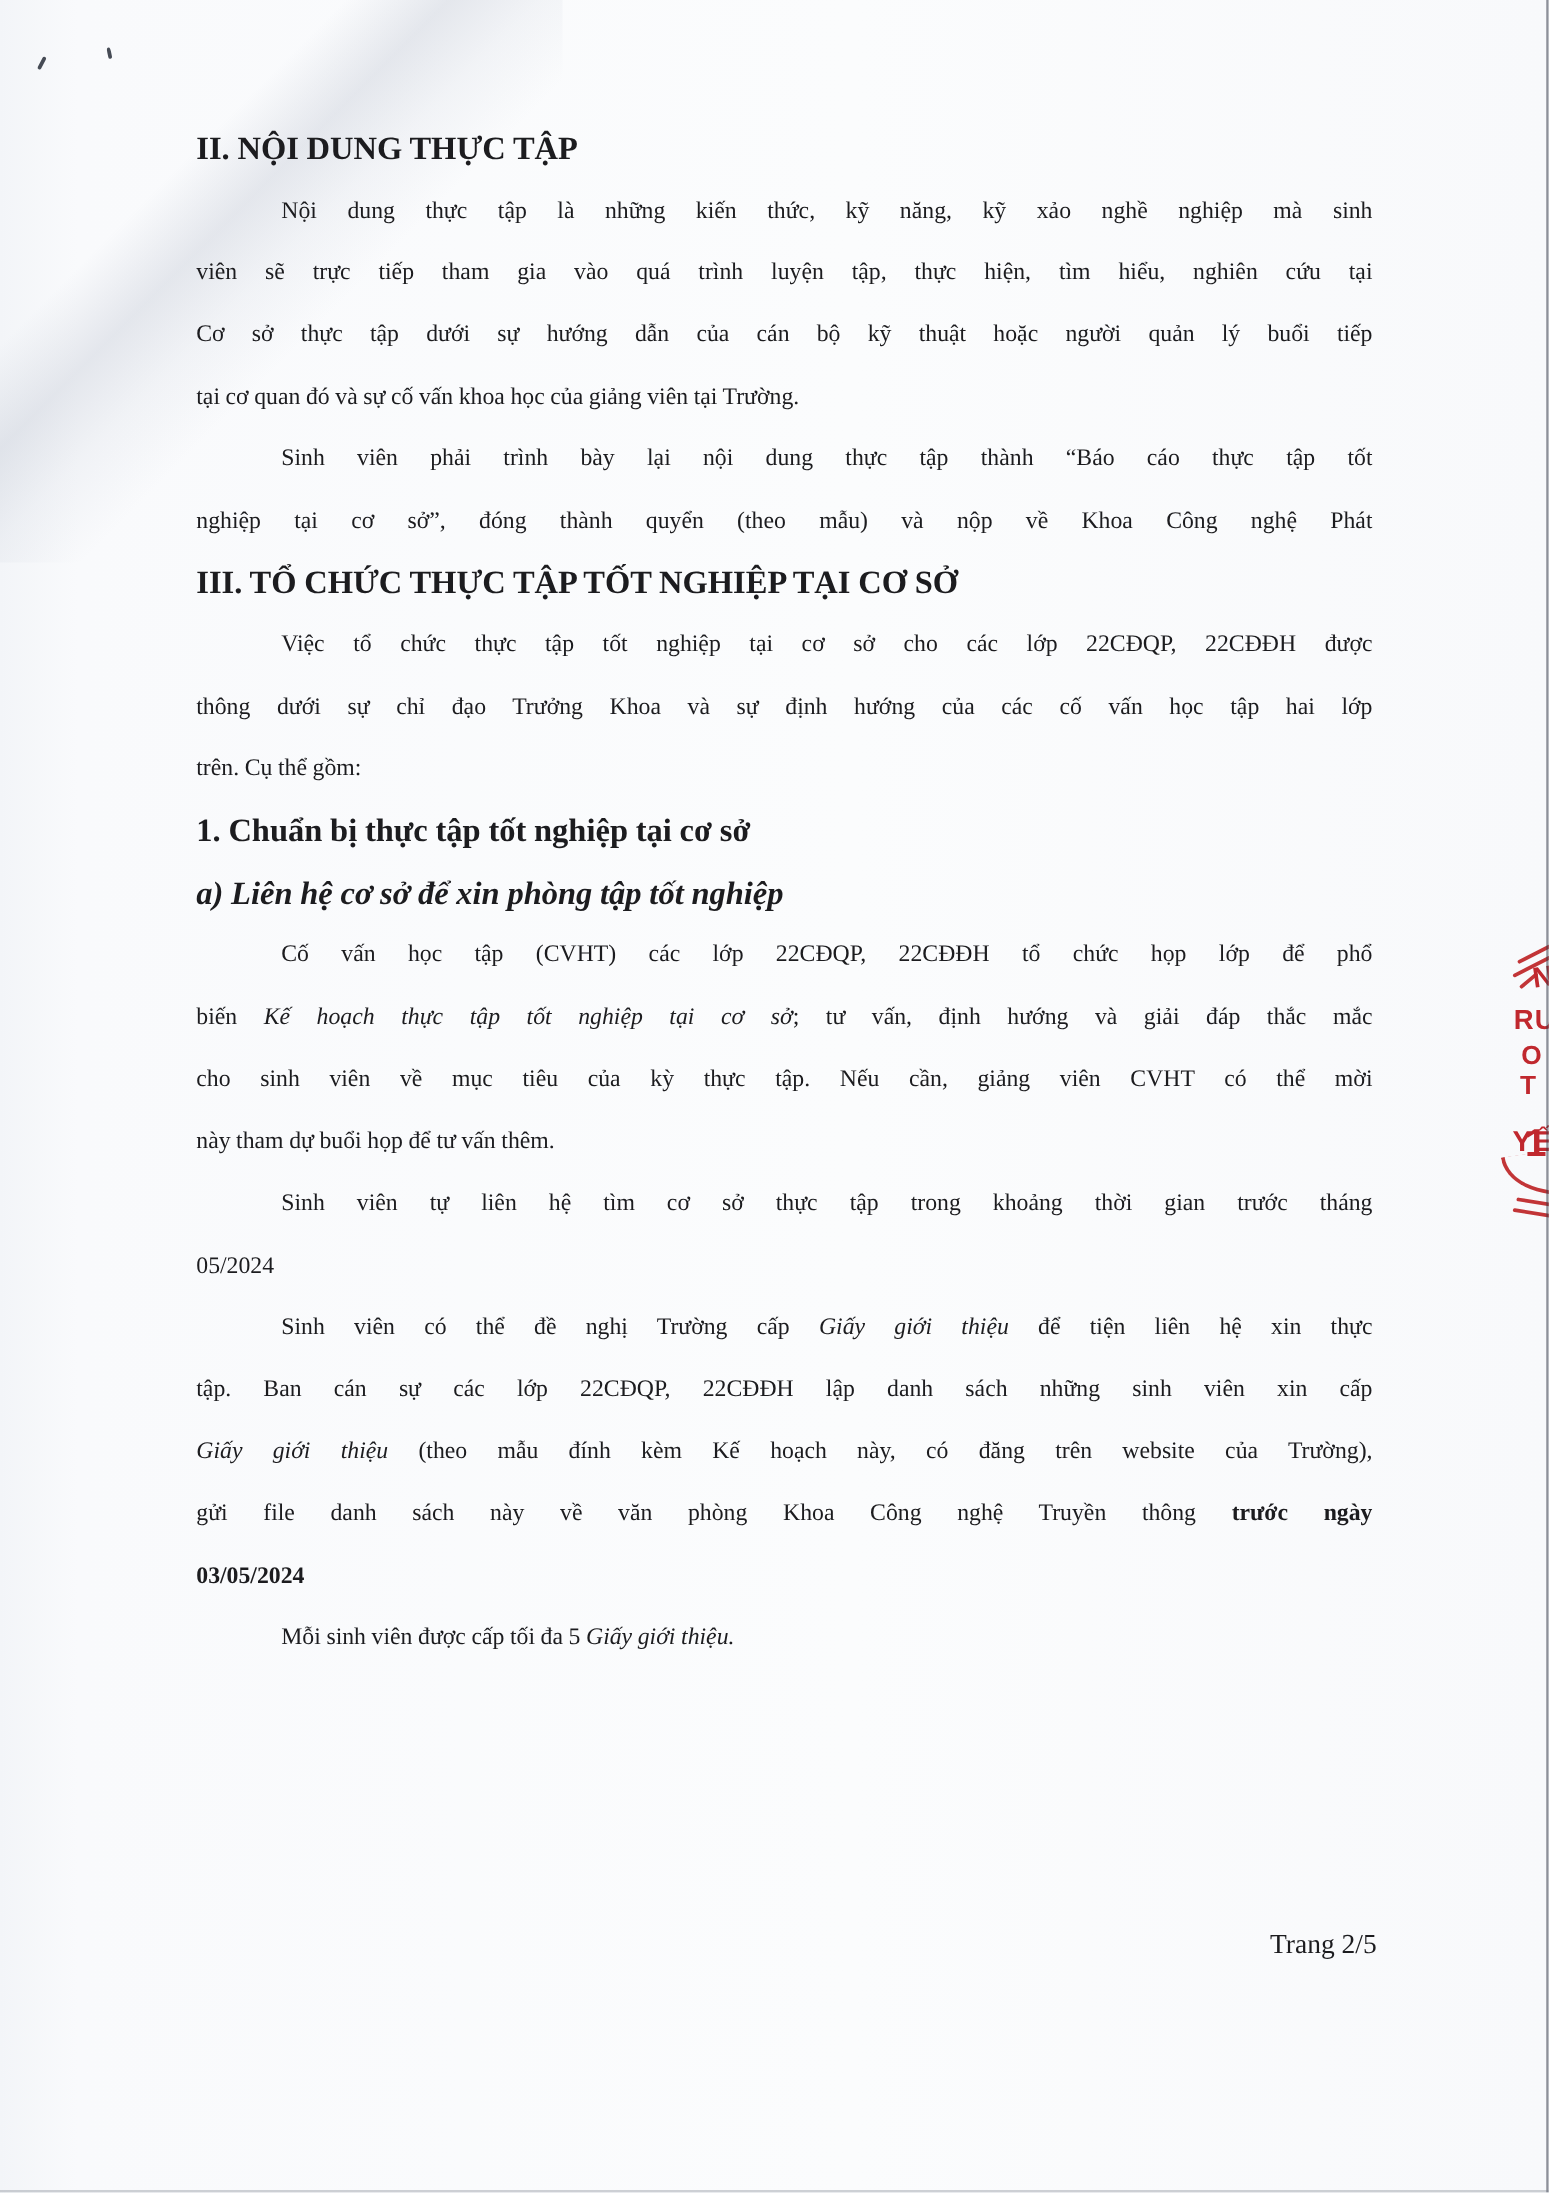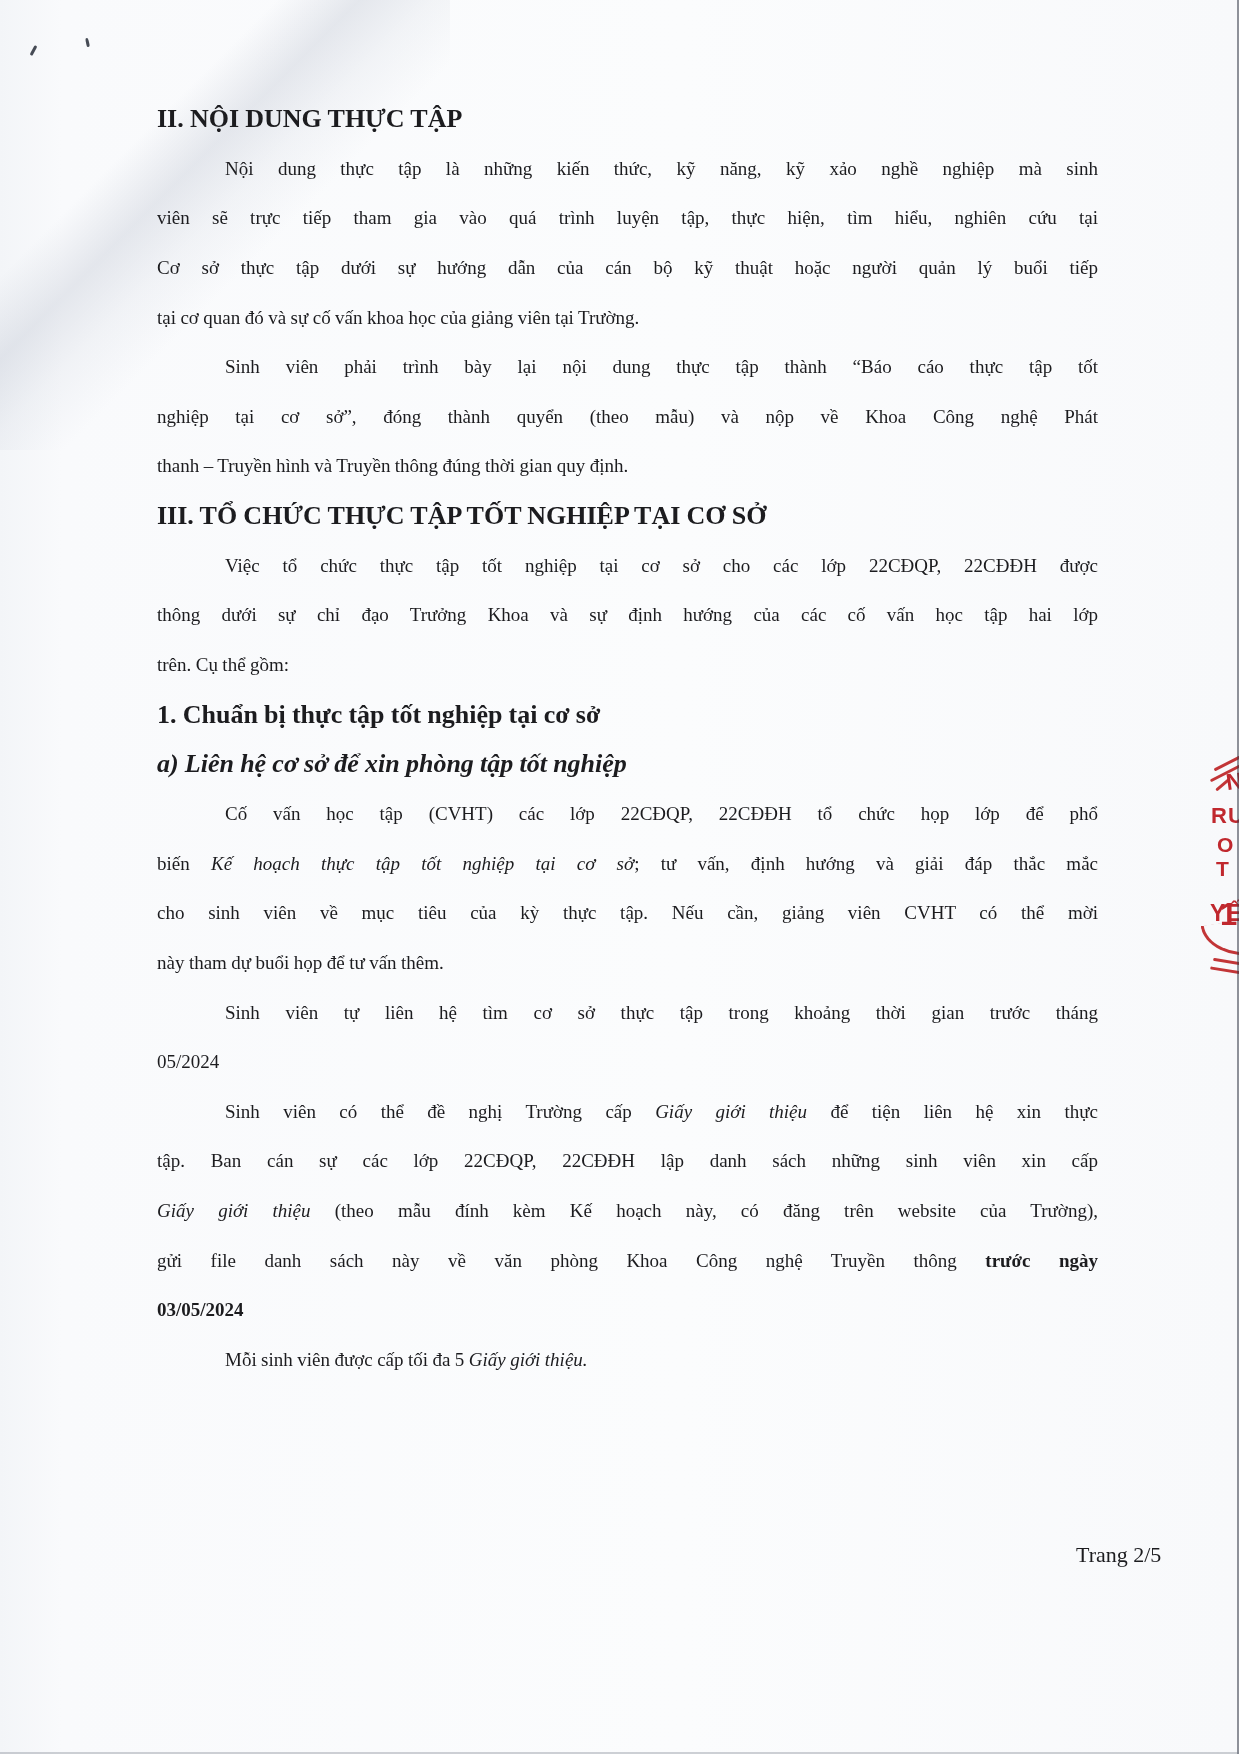--- a/index.html
+++ b/index.html
@@ -31,21 +31,21 @@
   .content{position:absolute;left:157px;top:94px;width:941px;}
   .line{
     height:49.65px;line-height:49.65px;font-size:19px;
     overflow:hidden;white-space:normal;word-spacing:-0.3px;
   }
   .line.h{font-size:26px;font-weight:700;}
   .line.j{text-align:justify;text-align-last:justify;}
   .line.i1{text-indent:68px;}
 
   .footer{
-    position:absolute;left:1076px;top:1542px;width:110px;
+    position:absolute;left:1016px;top:1542px;width:110px;
     font-size:22px;color:#1c1c1f;
   }
 
   
   .stamp-el{position:absolute;}
   .s-bar{background:#c23537;height:3px;border-radius:2px;}
   .sb1{left:1212px;top:759px;width:42px;transform:rotate(-27deg);}
   .sb2{left:1208px;top:769px;width:46px;transform:rotate(-27deg);}
   .sb3{left:1214px;top:783px;width:18px;transform:rotate(-40deg);}
   .sb4{left:1213px;top:961px;width:40px;transform:rotate(9deg);}
@@ -76,21 +76,20 @@
   <div class="pen-mark pm2"></div>
 
   <div class="content">
       <div class="line h"><span>II. NỘI DUNG THỰC TẬP</span></div>
       <div class="line j i1"><span>Nội dung thực tập là những kiến thức, kỹ năng, kỹ xảo nghề nghiệp mà sinh</span></div>
       <div class="line j"><span>viên sẽ trực tiếp tham gia vào quá trình luyện tập, thực hiện, tìm hiểu, nghiên cứu tại</span></div>
       <div class="line j"><span>Cơ sở thực tập dưới sự hướng dẫn của cán bộ kỹ thuật hoặc người quản lý buổi tiếp</span></div>
       <div class="line "><span>tại cơ quan đó và sự cố vấn khoa học của giảng viên tại Trường.</span></div>
       <div class="line j i1"><span>Sinh viên phải trình bày lại nội dung thực tập thành “Báo cáo thực tập tốt</span></div>
       <div class="line j"><span>nghiệp tại cơ sở”, đóng thành quyển (theo mẫu) và nộp về Khoa Công nghệ Phát</span></div>
-      <div class="line "><span>thanh – Truyền hình và Truyền thông đúng thời gian quy định.</span></div>
       <div class="line h"><span>III. TỔ CHỨC THỰC TẬP TỐT NGHIỆP TẠI CƠ SỞ</span></div>
       <div class="line j i1"><span>Việc tổ chức thực tập tốt nghiệp tại cơ sở cho các lớp 22CĐQP, 22CĐĐH được</span></div>
       <div class="line j"><span>thông dưới sự chỉ đạo Trưởng Khoa và sự định hướng của các cố vấn học tập hai lớp</span></div>
       <div class="line "><span>trên. Cụ thể gồm:</span></div>
       <div class="line h"><span>1. Chuẩn bị thực tập tốt nghiệp tại cơ sở</span></div>
       <div class="line h"><span style="font-style: italic;">a) Liên hệ cơ sở để xin phòng tập tốt nghiệp</span></div>
       <div class="line j i1"><span>Cố vấn học tập (CVHT) các lớp 22CĐQP, 22CĐĐH tổ chức họp lớp để phổ</span></div>
       <div class="line j"><span>biến </span><span style="font-style: italic;">Kế hoạch thực tập tốt nghiệp tại cơ sở</span><span>; tư vấn, định hướng và giải đáp thắc mắc</span></div>
       <div class="line j"><span>cho sinh viên về mục tiêu của kỳ thực tập. Nếu cần, giảng viên CVHT có thể mời</span></div>
       <div class="line "><span>này tham dự buổi họp để tư vấn thêm.</span></div>

